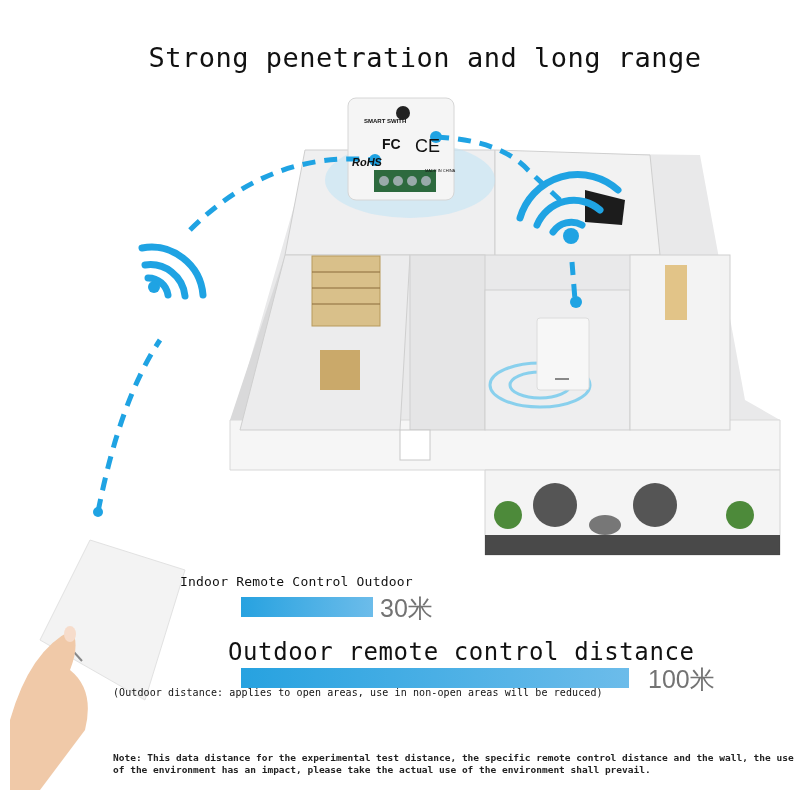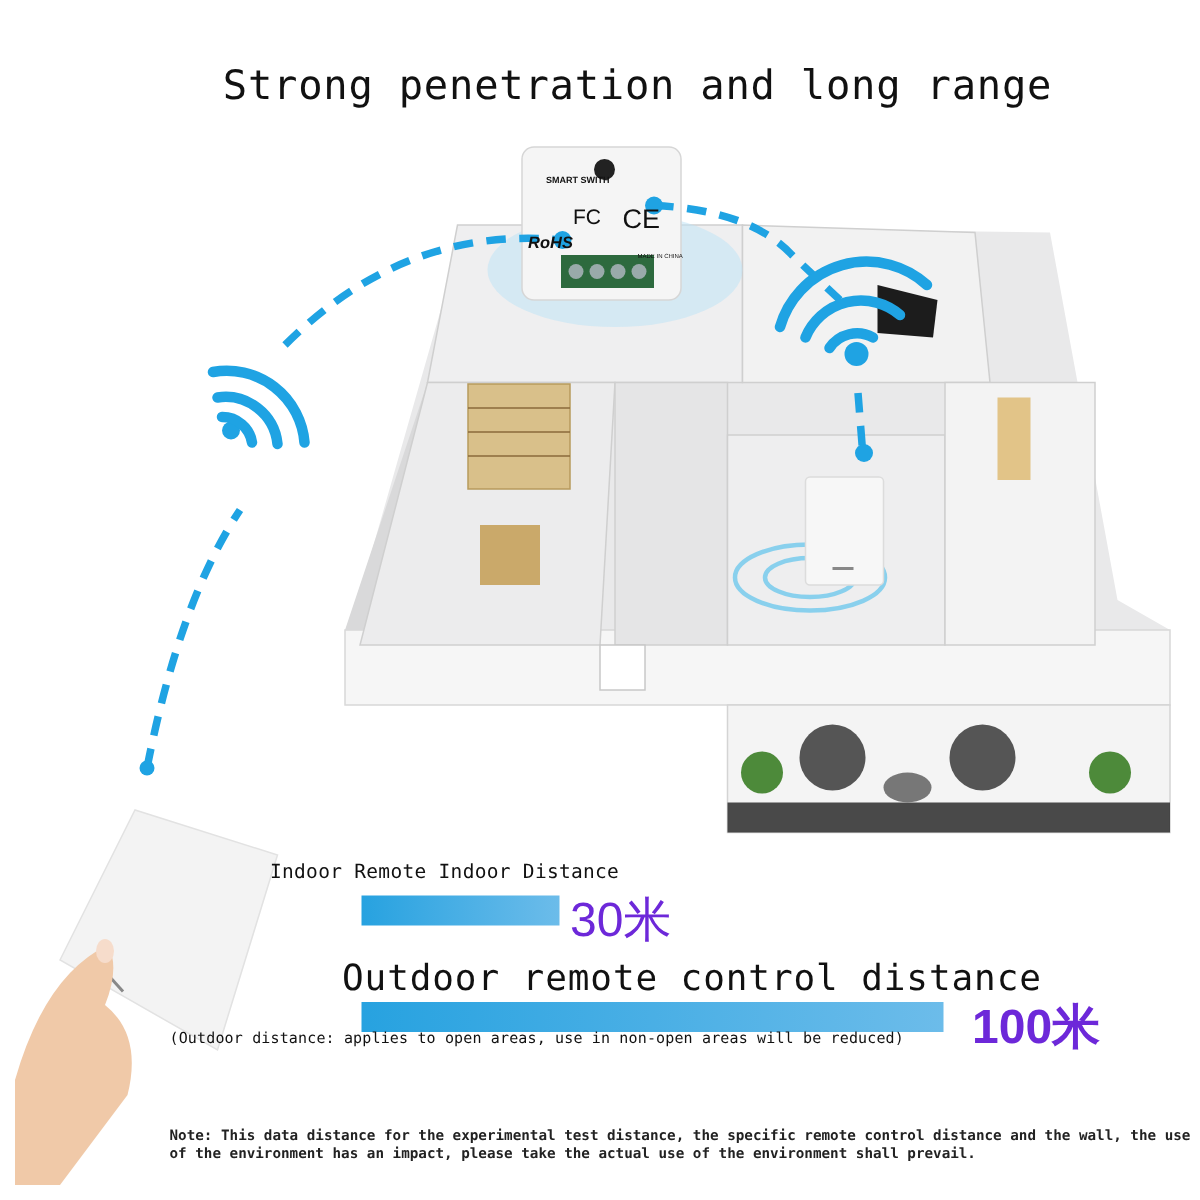--- a/index.html
+++ b/index.html
@@ -3,25 +3,25 @@
 <meta charset="utf-8">
 <style>
   html,body{margin:0;padding:0;background:#ffffff;}
   body{width:800px;height:800px;position:relative;overflow:hidden;font-family:"DejaVu Sans Mono","Liberation Mono",monospace;color:#111;}
   .abs{position:absolute;}
   .title{left:0;top:42px;width:850px;text-align:center;font-size:27px;letter-spacing:0.5px;color:#111;font-family:"DejaVu Sans Mono",monospace;}
   .scene{left:0;top:0;width:800px;height:800px;}
   .label-indoor{left:180px;top:574px;font-size:13px;letter-spacing:0.2px;}
   .bar{height:20px;background:linear-gradient(90deg,#27a2e0,#6cbcea);}
   .bar-indoor{left:241px;top:597px;width:132px;}
-  .val{font-family:"Liberation Sans","DejaVu Sans",sans-serif;font-size:32px;color:#6d28d9;}
+  .val{font-family:"Liberation Sans","DejaVu Sans",sans-serif;font-size:25px;color:#737373;}
   .val-indoor{left:380px;top:592px;}
   .label-outdoor{left:228px;top:638px;font-size:24px;letter-spacing:0.6px;}
   .bar-outdoor{left:241px;top:668px;width:388px;}
-  .val-outdoor{left:648px;top:663px;font-weight:bold;}
+  .val-outdoor{left:648px;top:663px;}
   .note1{left:113px;top:687px;font-size:10px;letter-spacing:0.1px;}
   .note2{left:113px;top:752px;font-size:9.5px;line-height:12px;width:690px;font-weight:bold;color:#222;}
 </style>
 </head>
 <body>
 
 <svg class="abs scene" viewBox="0 0 800 800" width="800" height="800">
 
   <g opacity="1">
 
@@ -107,27 +107,27 @@
   <g>
     <polygon points="40,640 90,540 185,570 145,700" fill="#f3f3f3" stroke="#e2e2e2"></polygon>
     <line x1="73" y1="651" x2="82" y2="661" stroke="#888" stroke-width="2"></line>
     <path d="M10,720 Q30,650 72,630 Q80,645 70,670 Q95,690 85,730 L40,790 L10,790 Z" fill="#f0c9a8"></path>
     <ellipse cx="70" cy="634" rx="6" ry="8" fill="#f6dccb"></ellipse>
   </g>
 </svg>
 
 <div class="abs" style="left:364px;top:118px;font-size:6px;font-weight:bold;font-family:'Liberation Sans',sans-serif;line-height:7px;">SMART SWITH</div>
 <div class="abs" style="left:352px;top:156px;font-size:11px;font-weight:bold;font-family:'Liberation Sans',sans-serif;font-style:italic;">RoHS</div>
-<div class="abs" style="left:382px;top:136px;font-size:14px;font-weight:normal;font-family:'Liberation Sans',sans-serif;">FC</div>
+<div class="abs" style="left:382px;top:136px;font-size:14px;font-weight:bold;font-family:'Liberation Sans',sans-serif;">FC</div>
 <div class="abs" style="left:415px;top:136px;font-size:18px;font-family:'Liberation Sans',sans-serif;">CE</div>
 <div class="abs" style="left:425px;top:168px;font-size:4px;font-family:'Liberation Sans',sans-serif;">MADE IN CHINA</div>
 
 <div class="abs title">Strong penetration and long range</div>
 
-<div class="abs label-indoor">Indoor Remote Indoor Distance</div>
+<div class="abs label-indoor">Indoor Remote Control Outdoor</div>
 <div class="abs bar bar-indoor"></div>
 <div class="abs val val-indoor">30米</div>
 
 <div class="abs label-outdoor">Outdoor remote control distance</div>
 <div class="abs bar bar-outdoor"></div>
 <div class="abs val val-outdoor">100米</div>
 
 <div class="abs note1">(Outdoor distance: applies to open areas, use in non-open areas will be reduced)</div>
 <div class="abs note2">Note: This data distance for the experimental test distance, the specific remote control distance and the wall, the use of the environment has an impact, please take the actual use of the environment shall prevail.</div>
 

